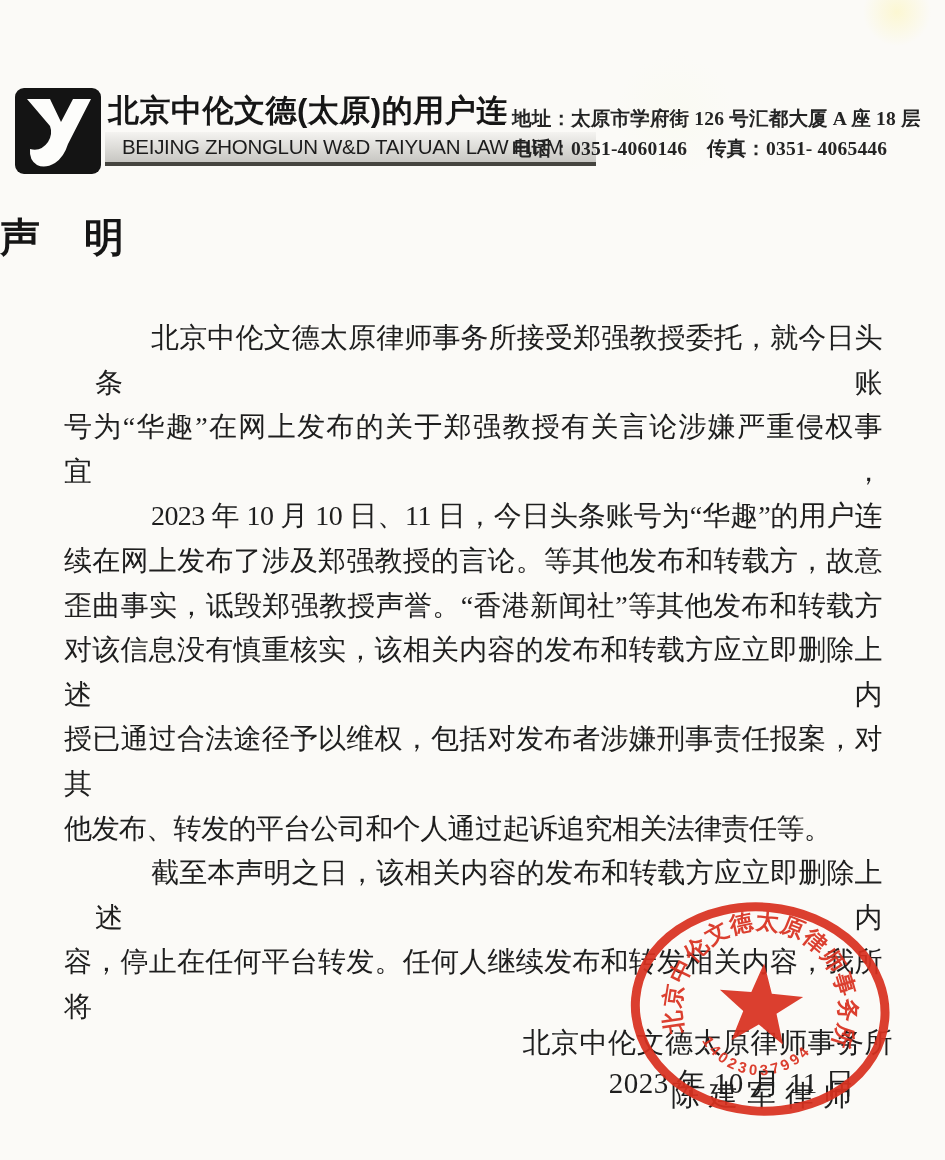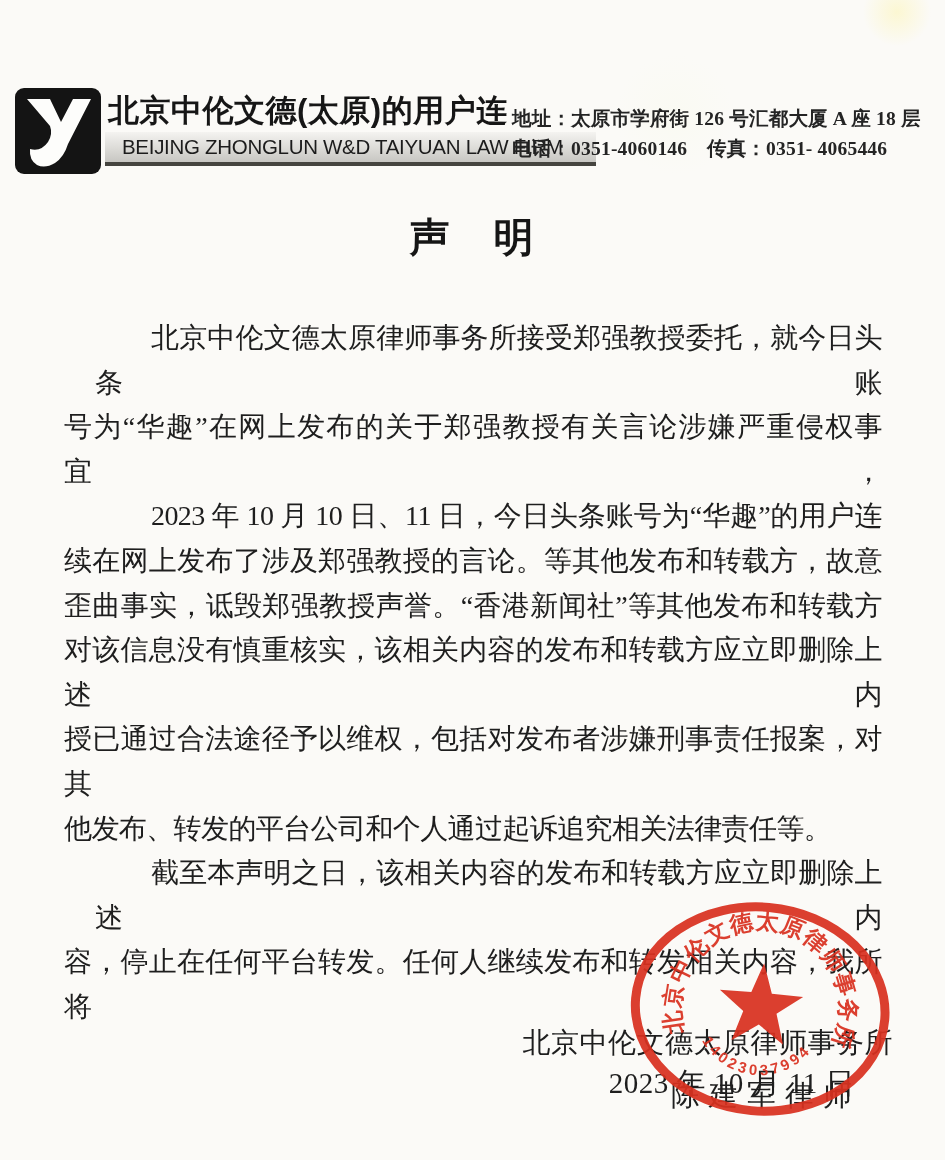--- a/index.html
+++ b/index.html
@@ -34,21 +34,20 @@
     padding-left:17px;
   }
   .contact{
     position:absolute;left:500px;top:104px;width:420px;
     font-size:19.5px;font-weight:700;color:#242424;line-height:30px;
     white-space:nowrap;letter-spacing:.2px;margin-left:12px;
   }
   
   .title{
     position:absolute;left:0;top:210px;width:945px;margin:0;
-    text-align:center;
     font-family:"Liberation Sans","DejaVu Sans",sans-serif;
     font-size:40px;font-weight:700;color:#151515;letter-spacing:2px;
   }
   
   .bodytext{
     position:absolute;left:64px;top:316px;width:818px;
     font-size:28px;line-height:44.6px;letter-spacing:-.6px;color:#1e1e1e;
   }
   .ln{white-space:nowrap;}
   .ln.j{white-space:normal;text-align:justify;text-align-last:justify;}

